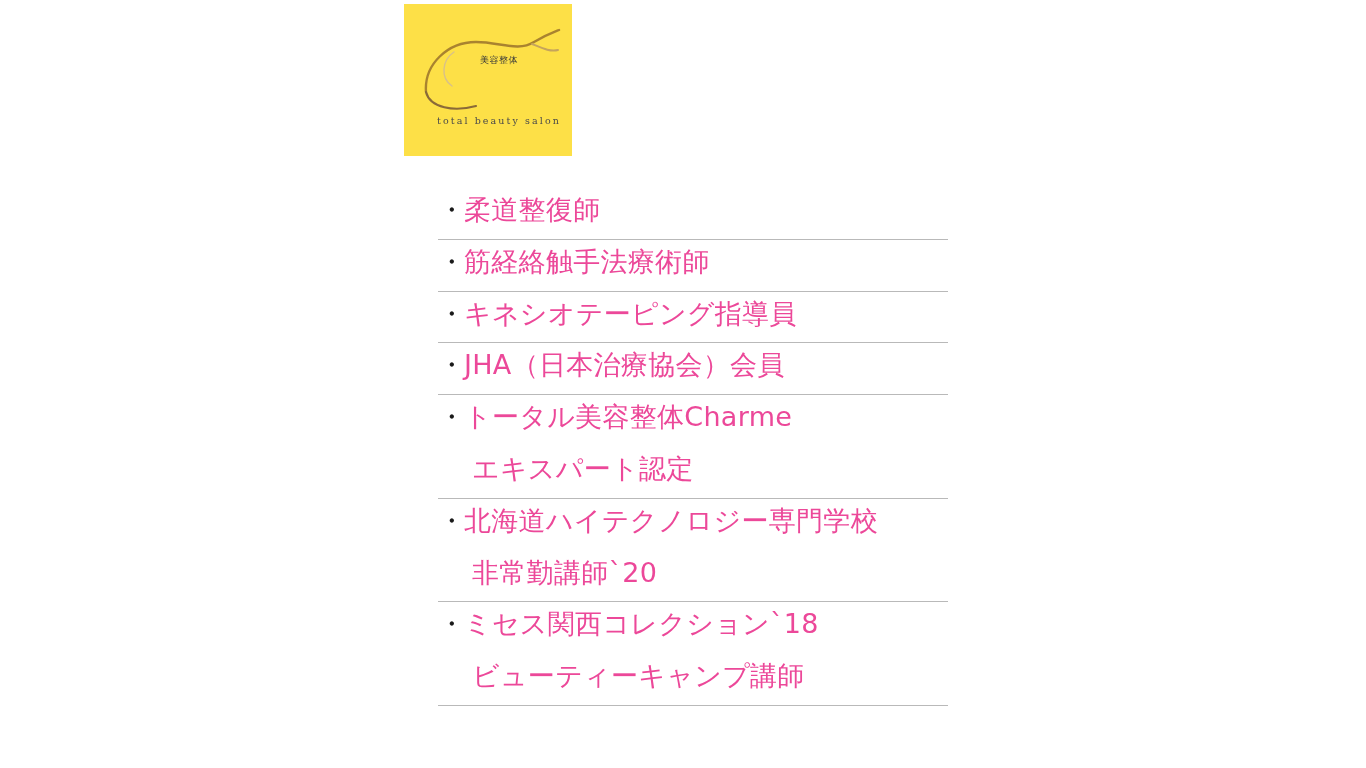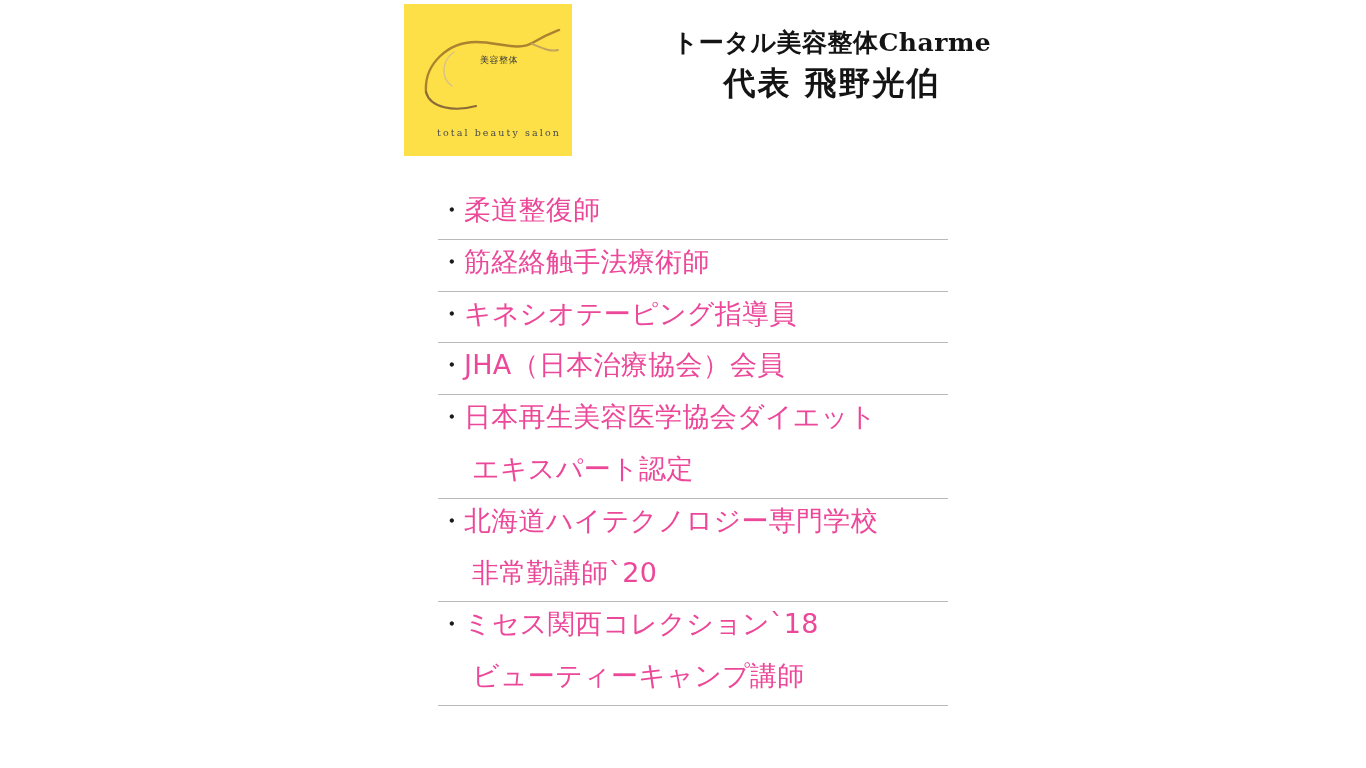--- a/index.html
+++ b/index.html
@@ -65,21 +65,20 @@
   }
 
   .logo-tagline {
     position: absolute;
     left: 33px;
     top: 111px;
     font-size: 9.5px;
     letter-spacing: 2.1px;
     color: #4a4a4a;
     font-family: "DejaVu Serif", serif;
-    margin-top: 12px;
   }
 
   .logo-swash {
     position: absolute;
     left: 10px;
     top: 18px;
     width: 148px;
     height: 92px;
   }
 
@@ -172,24 +171,20 @@
         <path d="M12 70 C10 42 34 20 62 20 C86 20 104 30 120 20 C132 13 140 10 145 8" fill="none" stroke="#a9832f" stroke-width="2.4" stroke-linecap="round"></path>
         <path d="M118 22 C128 26 136 30 144 28" fill="none" stroke="#c5a45c" stroke-width="2" stroke-linecap="round"></path>
         <path d="M12 70 C16 86 40 90 62 84" fill="none" stroke="#8a6a38" stroke-width="2.2" stroke-linecap="round"></path>
         <path d="M40 30 C28 38 26 56 38 64" fill="none" stroke="#d8c08a" stroke-width="1.4" stroke-linecap="round"></path>
       </svg>
       <div class="logo-small-jp">美容整体</div>
       <div class="logo-tagline">total beauty salon</div>
     </div>
   </div>
 
-  <div class="title-block">
-    <div class="title-line1">トータル美容整体Charme</div>
-    <div class="title-line2">代表 飛野光伯</div>
-  </div>
 </div>
 
 <div class="list">
 
   <div class="entry">
     <div class="line">
       <span class="bullet">・</span>
       <span class="text">柔道整復師</span>
     </div>
   </div>
@@ -211,21 +206,21 @@
   <div class="entry">
     <div class="line">
       <span class="bullet">・</span>
       <span class="text">JHA（日本治療協会）会員</span>
     </div>
   </div>
 
   <div class="entry">
     <div class="line no-rule">
       <span class="bullet">・</span>
-      <span class="text">日本再生美容医学協会ダイエット</span>
+      <span class="text">トータル美容整体Charme</span>
     </div>
     <div class="line cont">
       <span class="bullet">・</span>
       <span class="text">エキスパート認定</span>
     </div>
   </div>
 
   <div class="entry">
     <div class="line no-rule">
       <span class="bullet">・</span>

